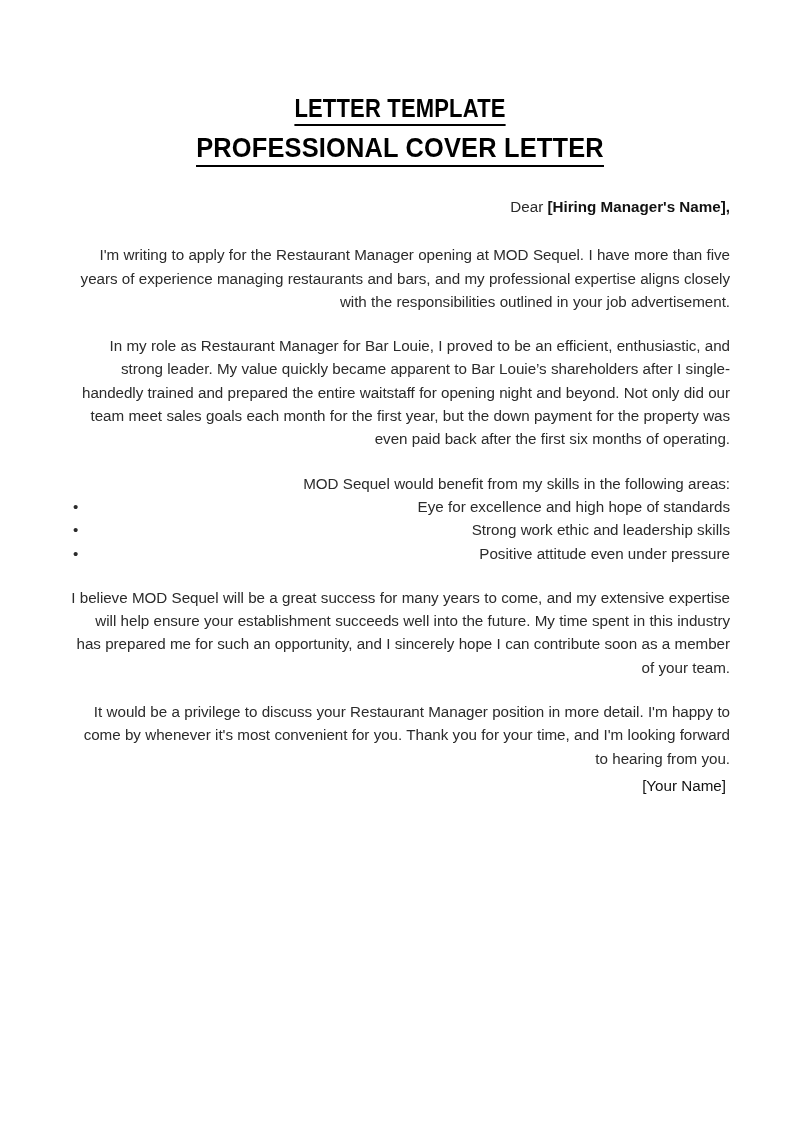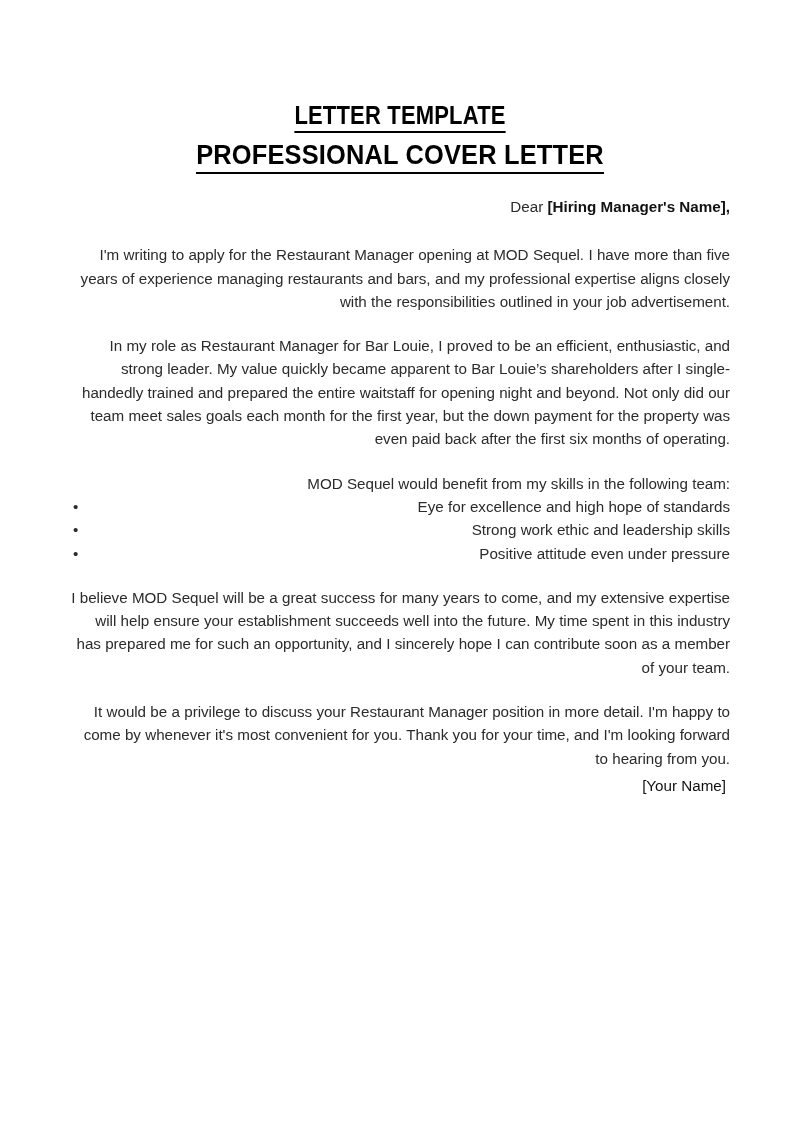--- a/index.html
+++ b/index.html
@@ -26,21 +26,20 @@
     overflow: hidden;
   }
 
   
   .title-block {
     position: absolute;
     top: 94px;
     left: 0;
     width: 800px;
     text-align: center;
-    margin-top: 7px;
   }
   .doc-title {
     font-family: "Liberation Sans", sans-serif;
     font-weight: bold;
     color: #000000;
     line-height: 1.16;
     letter-spacing: 0.2px;
     white-space: nowrap;
   }
   .doc-title .u {
@@ -142,21 +141,21 @@
   </div>
 
   <div class="body-block">
 
     <p class="salutation"><span>Dear </span><span class="bold">[Hiring Manager's Name],</span></p>
 
     <p class="para gap-lg">I'm writing to apply for the Restaurant Manager opening at MOD Sequel. I have more than five years of experience managing restaurants and bars, and my professional expertise aligns closely with the responsibilities outlined in your job advertisement.</p>
 
     <p class="para">In my role as Restaurant Manager for Bar Louie, I proved to be an efficient, enthusiastic, and strong leader. My value quickly became apparent to Bar Louie’s shareholders after I single-handedly trained and prepared the entire waitstaff for opening night and beyond. Not only did our team meet sales goals each month for the first year, but the down payment for the property was even paid back after the first six months of operating.</p>
 
-    <p class="para">MOD Sequel would benefit from my skills in the following team:</p>
+    <p class="para">MOD Sequel would benefit from my skills in the following areas:</p>
 
     <ul class="bullets gap-bullets">
       <li><span class="dot">•</span><span>Eye for excellence and high hope of standards</span></li>
       <li><span class="dot">•</span><span>Strong work ethic and leadership skills</span></li>
       <li><span class="dot">•</span><span>Positive attitude even under pressure</span></li>
     </ul>
 
     <p class="para gap-bullets">I believe MOD Sequel will be a great success for many years to come, and my extensive expertise will help ensure your establishment succeeds well into the future. My time spent in this industry has prepared me for such an opportunity, and I sincerely hope I can contribute soon as a member of your team.</p>
 
     <p class="para">It would be a privilege to discuss your Restaurant Manager position in more detail. I'm happy to come by whenever it's most convenient for you. Thank you for your time, and I'm looking forward to hearing from you.</p>

